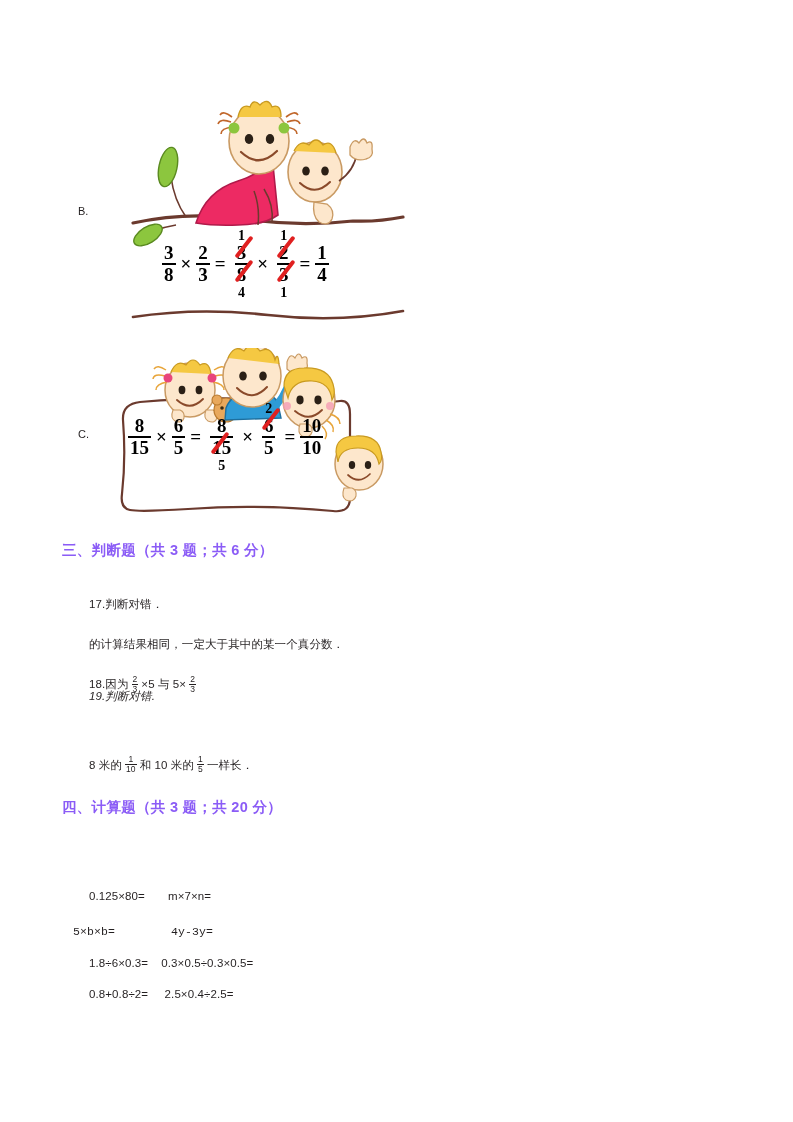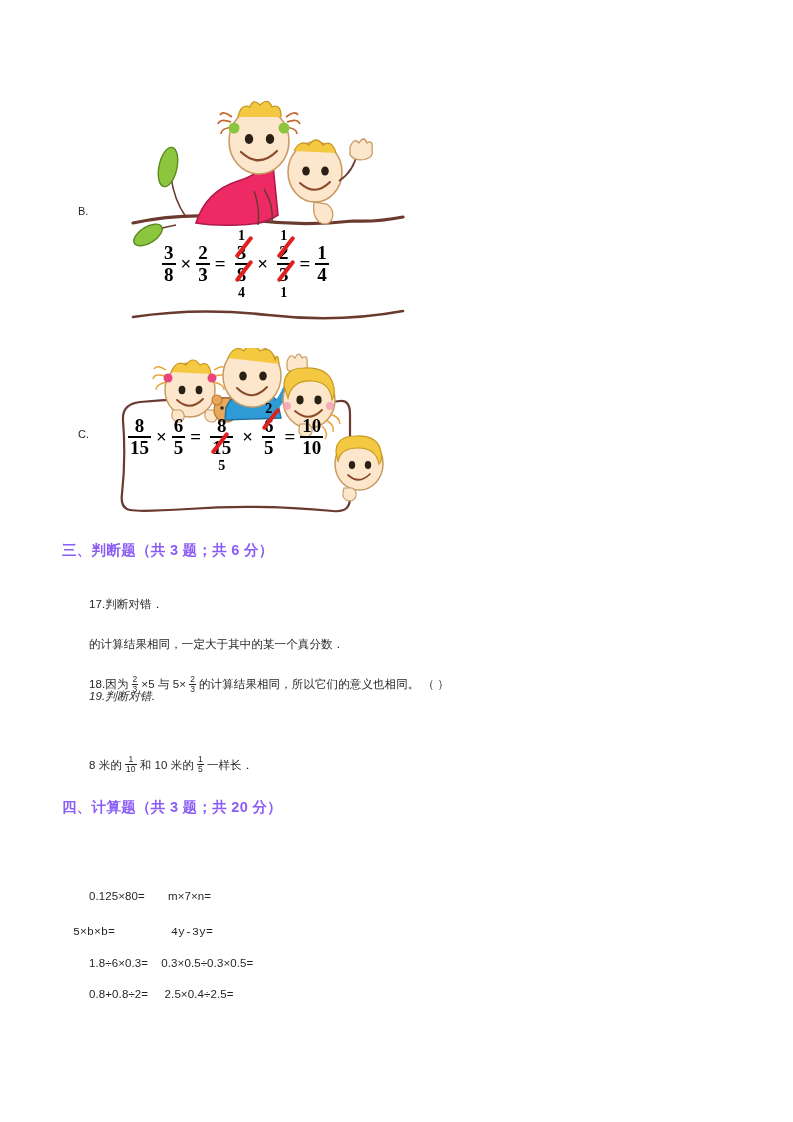--- a/index.html
+++ b/index.html
@@ -319,21 +319,20 @@
     <span>18.因为</span>
     <span class="ifrac">
       <span class="num">2</span>
       <span class="den">3</span>
     </span>
     <span>×5 与 5×</span>
     <span class="ifrac">
       <span class="num">2</span>
       <span class="den">3</span>
     </span>
-    <span>的计算结果相同，所以它们的意义也相同。 （    ）</span>
   </div>
 
   <div class="q-text" style="position:absolute; left:62px; top:688px;font-style:italic;">19.判断对错.</div>
 
   <div class="q-text" style="position:absolute; left:62px; top:756px; display:flex; align-items:center;">
     <span>8 米的</span>
     <span class="ifrac">
       <span class="num">1</span>
       <span class="den">10</span>
     </span>

